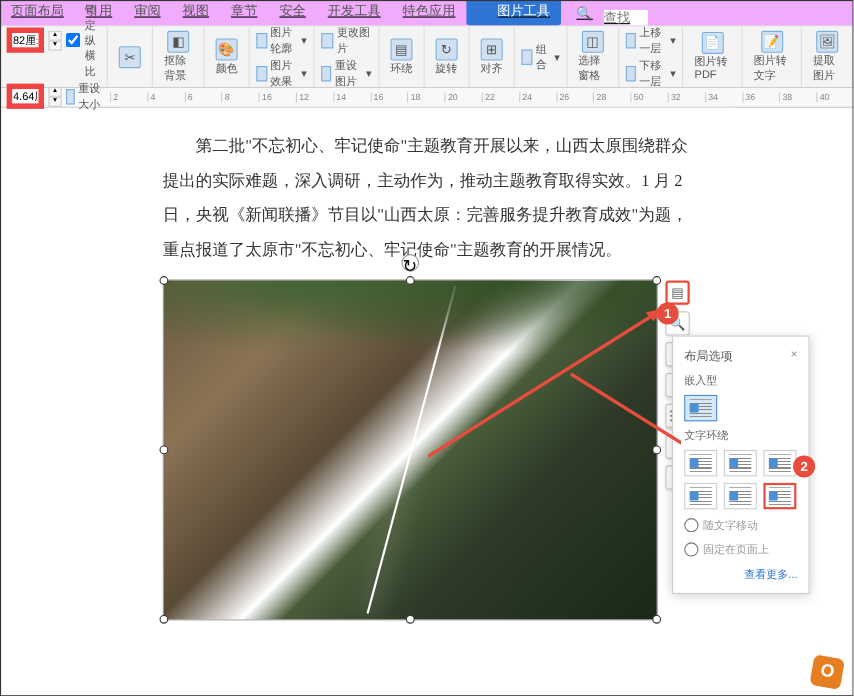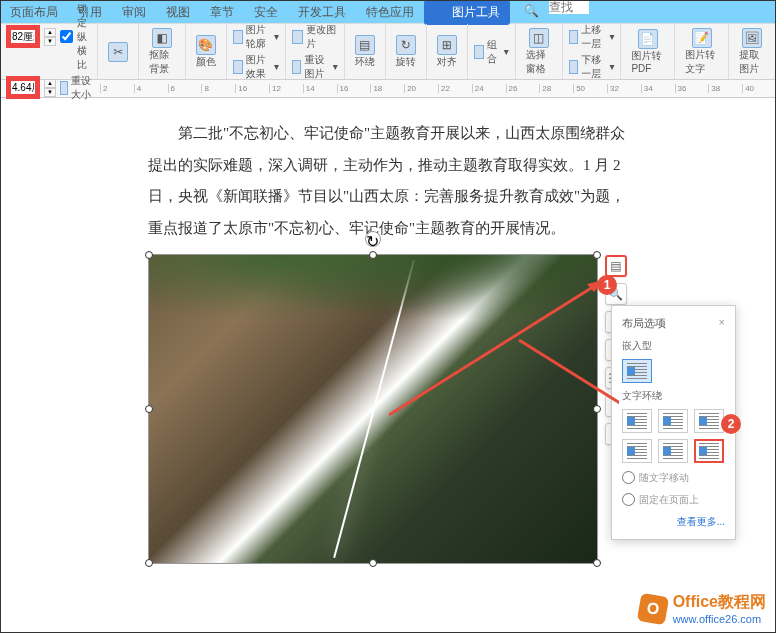--- a/index.html
+++ b/index.html
@@ -1,18 +1,18 @@
 <!DOCTYPE html>
 <html><head>
   <meta charset="utf-8">
   <style>
     * { margin: 0; padding: 0; box-sizing: border-box; }
     body { font-family: "Microsoft YaHei", sans-serif; background: #fff; width: 776px; height: 633px; overflow: hidden; position: relative; }
     
-    .ribbon-tabs { display: flex; background: #7dd3fc; border-bottom: 1px solid #ddd; font-size: 12px; height: 24px; align-items: flex-start; }
+    .ribbon-tabs { display: flex; background: #f0abfc; border-bottom: 1px solid #ddd; font-size: 12px; height: 24px; align-items: flex-end; text-decoration: underline; }
     .ribbon-tabs span { padding: 4px 10px; color: #555; cursor: pointer; }
     .ribbon-tabs .active-tab { background: #2e75d6; color: #fff; border-radius: 3px; padding-left: 28px; }
     .ribbon-tabs .search-icon { color: #555; margin-left: 4px; }
     .ribbon-tabs input { border: none; font-size: 12px; width: 40px; outline: none; }
     
     .toolbar { display: flex; background: #f4f4f4; border-bottom: 1px solid #d0d0d0; height: 56px; font-size: 10px; color: #555; }
     .tool-group { display: flex; flex-direction: column; padding: 3px 6px; border-right: 1px solid #ddd; justify-content: center; }
     .tool-row { display: flex; align-items: center; gap: 4px; margin: 1px 0; }
     .tool-item { display: flex; flex-direction: column; align-items: center; padding: 2px 4px; cursor: pointer; }
     .tool-item .icn { width: 20px; height: 20px; background: #d0e0f0; border: 1px solid #7ab0e0; border-radius: 2px; display: flex; align-items: center; justify-content: center; font-size: 12px; }
@@ -301,19 +301,15 @@
   </div>
   <div class="radio-row">
     <input type="radio" name="pos" style="">
     <span>固定在页面上</span>
   </div>
   <div class="more-link">查看更多...</div>
 </div>
 
 <div class="watermark">
   <div class="wm-logo">O</div>
-  <div class="wm-text">
-    <div class="wm-title">Office教程网</div>
-    <div class="wm-url">www.office26.com</div>
-  </div>
 </div>
 
 <div class="border-frame"></div>
 
 </body></html>

